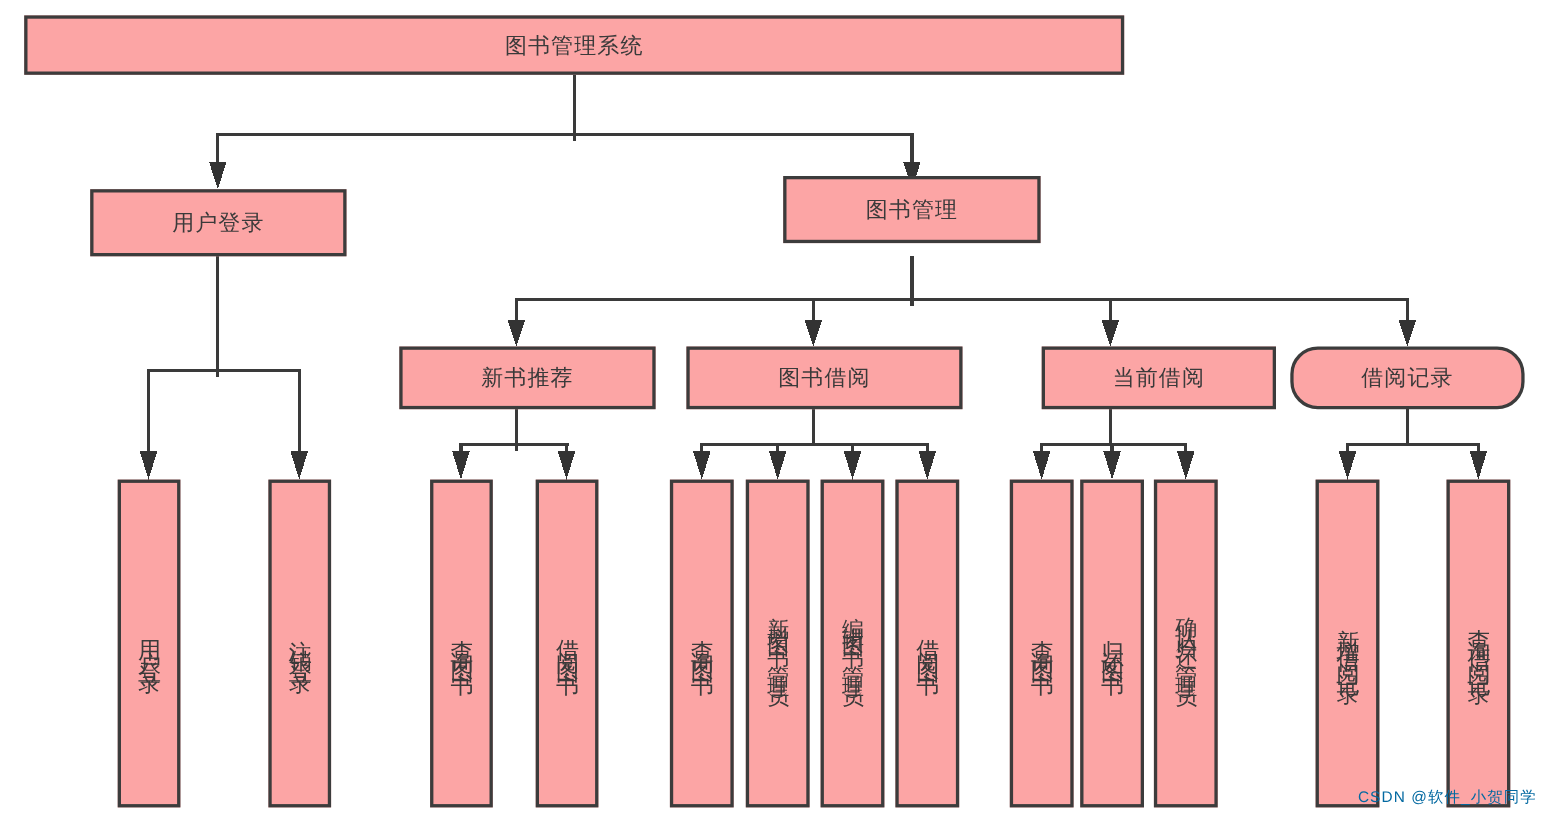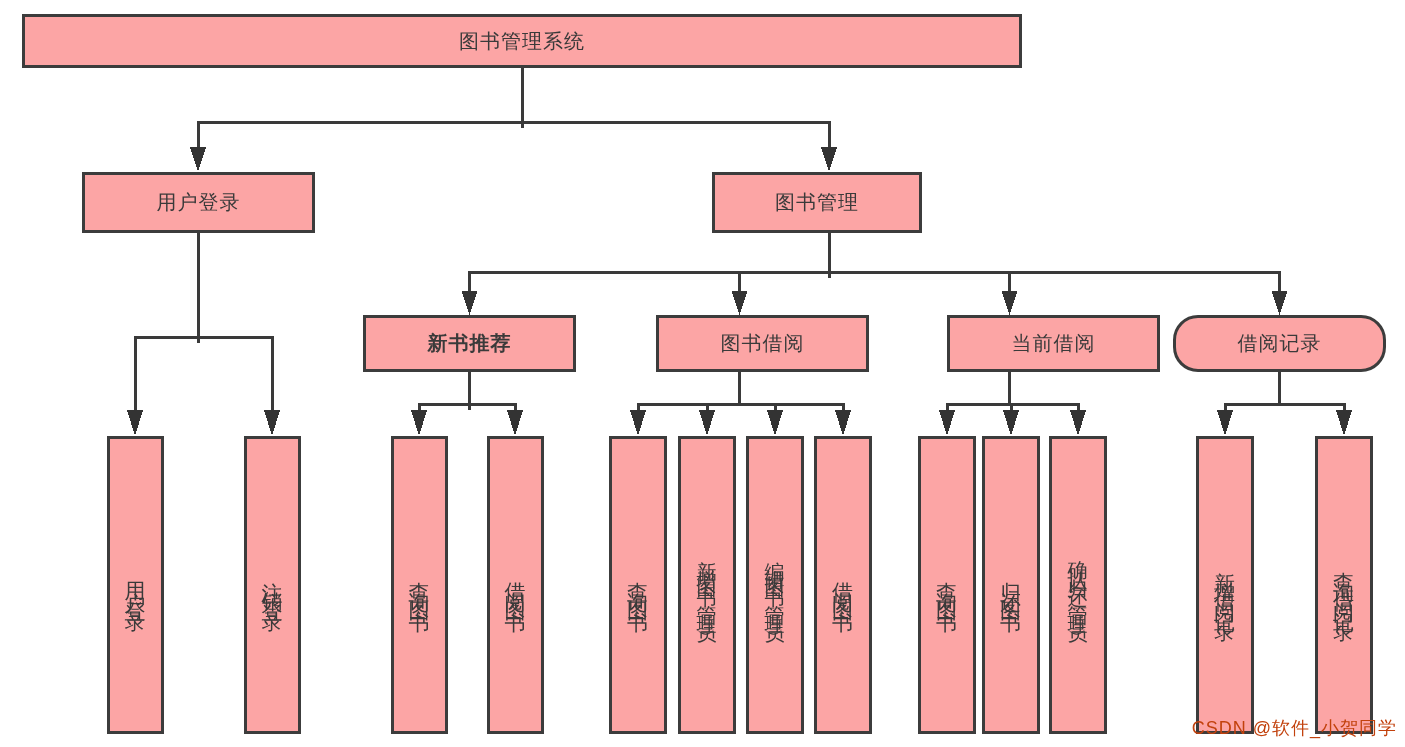--- a/index.html
+++ b/index.html
@@ -26,22 +26,22 @@
     writing-mode:vertical-rl;
     text-orientation:mixed;
     font-size:21px;
     letter-spacing:10px;
     line-height:1;
   }
   .vbox.long { letter-spacing:9px; font-size:20px; }
   #watermark {
     position:absolute;
     right:8px; top:716px;
-    font-size:18px;
-    color:#c2410c;
+    font-size:14px;
+    color:#0369a1;
     letter-spacing:1px;
     z-index:3;
     white-space:nowrap;
   }
 </style>
 </head>
 <body>
 
 <div id="canvas">
 
@@ -107,24 +107,24 @@
     <line x1="1223.5" y1="404" x2="1345.5" y2="404"></line>
     <line x1="1225" y1="404" x2="1225" y2="414"></line>
     <line x1="1344" y1="404" x2="1344" y2="414"></line>
     <polygon points="1217,410 1233,410 1225,436" stroke="none"></polygon>
     <polygon points="1336,410 1352,410 1344,436" stroke="none"></polygon>
   </svg>
 
   <div class="box" style="left:22px; top:14px; width:1000px; height:54px;">图书管理系统</div>
 
   <div class="box" style="left:82px; top:172px; width:233px; height:61px;">用户登录</div>
-  <div class="box" style="left:712px; top:172px; width:210px; height:61px;">图书管理</div>
+  <div class="box" style="left:712px; top:160px; width:234px; height:61px;">图书管理</div>
 
-  <div class="box" style="left:363px; top:315px; width:213px; height:57px;font-weight:bold;">新书推荐</div>
-  <div class="box" style="left:656px; top:315px; width:213px; height:57px;">图书借阅</div>
+  <div class="box" style="left:363px; top:315px; width:233px; height:57px;">新书推荐</div>
+  <div class="box" style="left:624px; top:315px; width:251px; height:57px;">图书借阅</div>
   <div class="box" style="left:903px; top:315px; width:213px; height:57px;margin-left:44px;">当前借阅</div>
   <div class="box" style="left:1173px; top:315px; width:213px; height:57px;border-radius:25px;">借阅记录</div>
 
   <div class="box vbox" style="left:107px; top:436px; width:57px; height:298px;">用户登录</div>
   <div class="box vbox" style="left:244px; top:436px; width:57px; height:298px;">注销登录</div>
 
   <div class="box vbox" style="left:391px; top:436px; width:57px; height:298px;">查询图书</div>
   <div class="box vbox" style="left:487px; top:436px; width:57px; height:298px;">借阅图书</div>
 
   <div class="box vbox" style="left:609px; top:436px; width:58px; height:298px;">查询图书</div>

